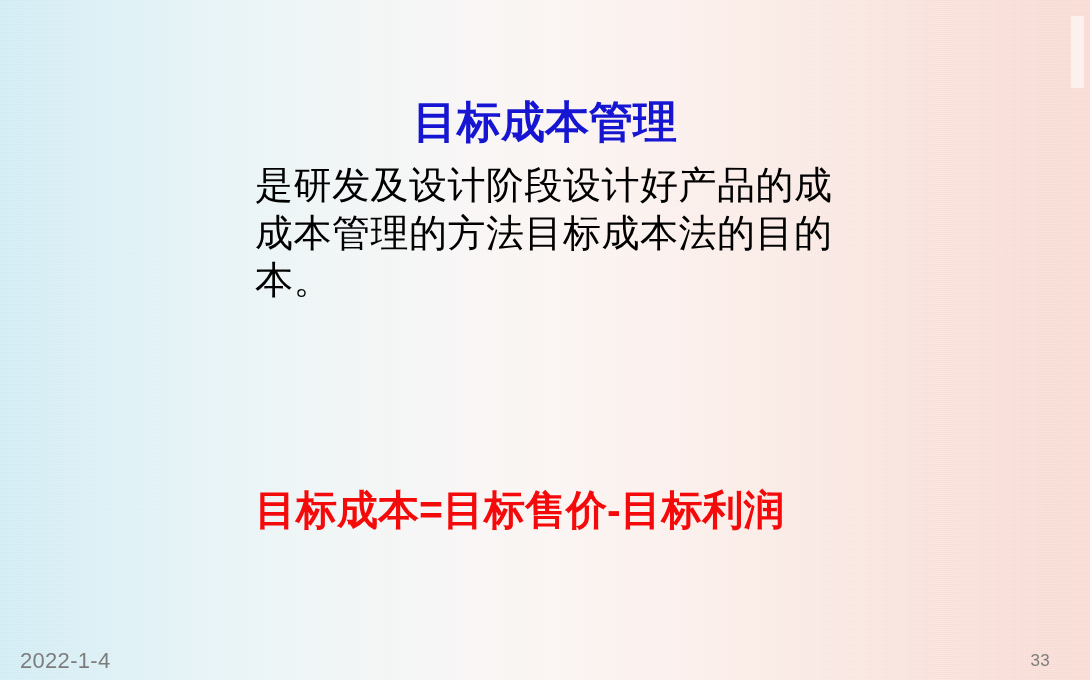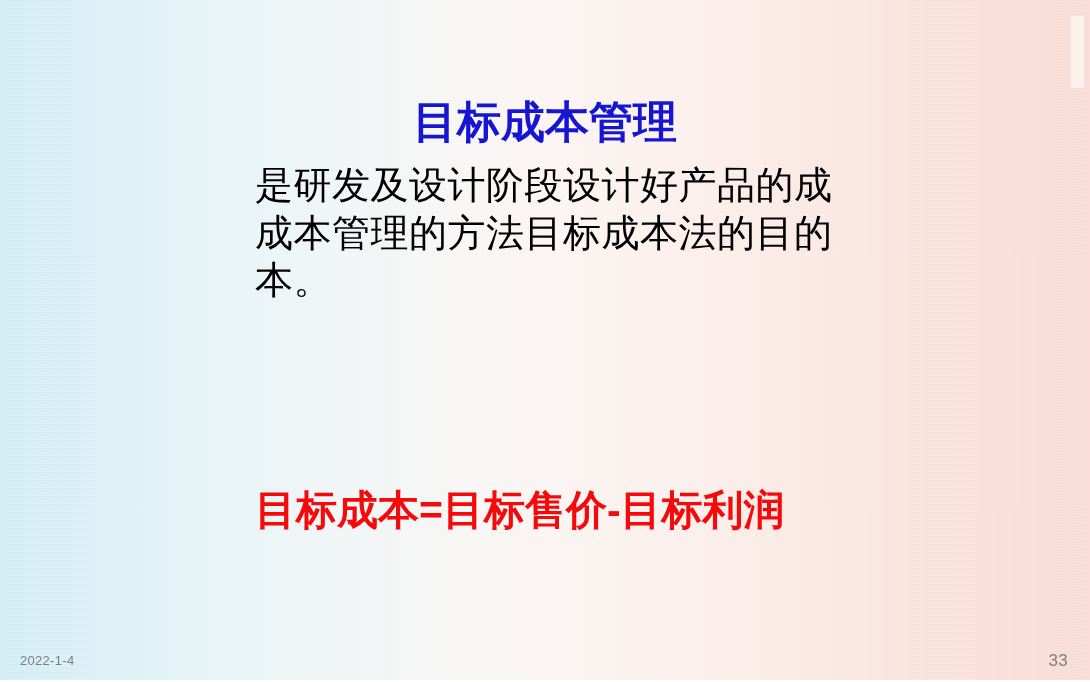--- a/index.html
+++ b/index.html
@@ -94,28 +94,28 @@
     white-space: nowrap;
     text-align: left;
     margin-top: 22px;
   }
 
   #footer-date {
     position: absolute;
     left: 20px;
     bottom: 9px;
     color: #7d7d7d;
-    font-size: 13px;
+    font-size: 22px;
     line-height: 20px;
     letter-spacing: .3px;
   }
 
   #footer-page {
     position: absolute;
-    right: 22px;
+    right: 40px;
     bottom: 9px;
     color: #7d7d7d;
     font-size: 17px;
     line-height: 20px;
     letter-spacing: .3px;
     text-align: right;
     margin-top: 24px;
   }
 </style>
 </head>

